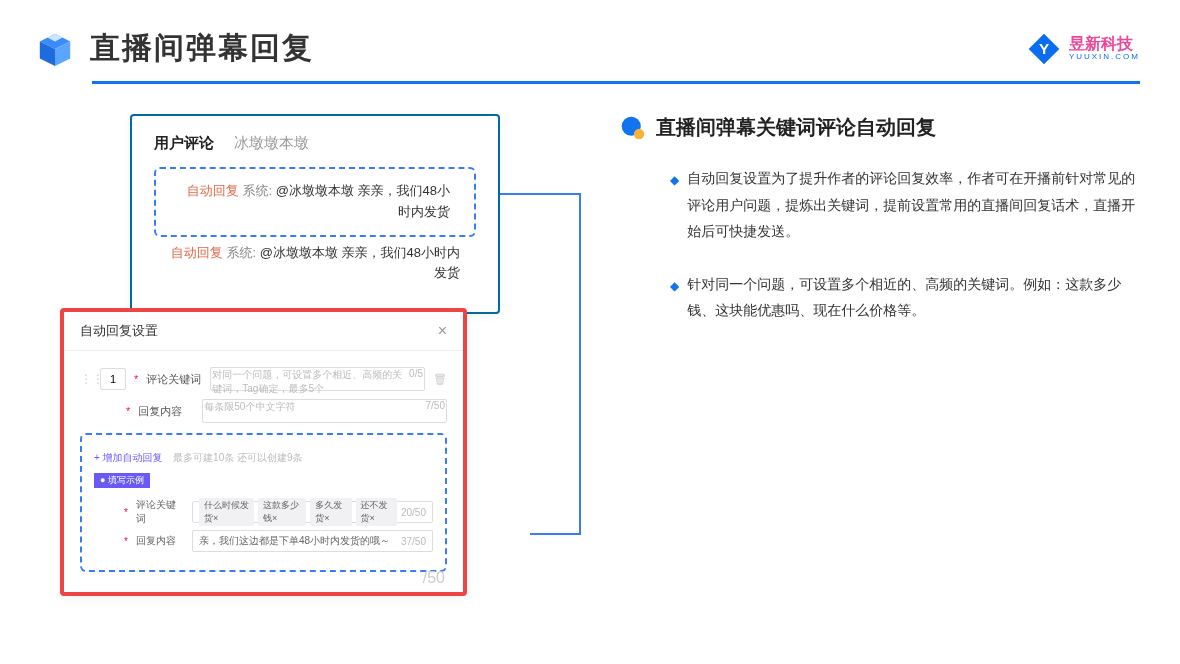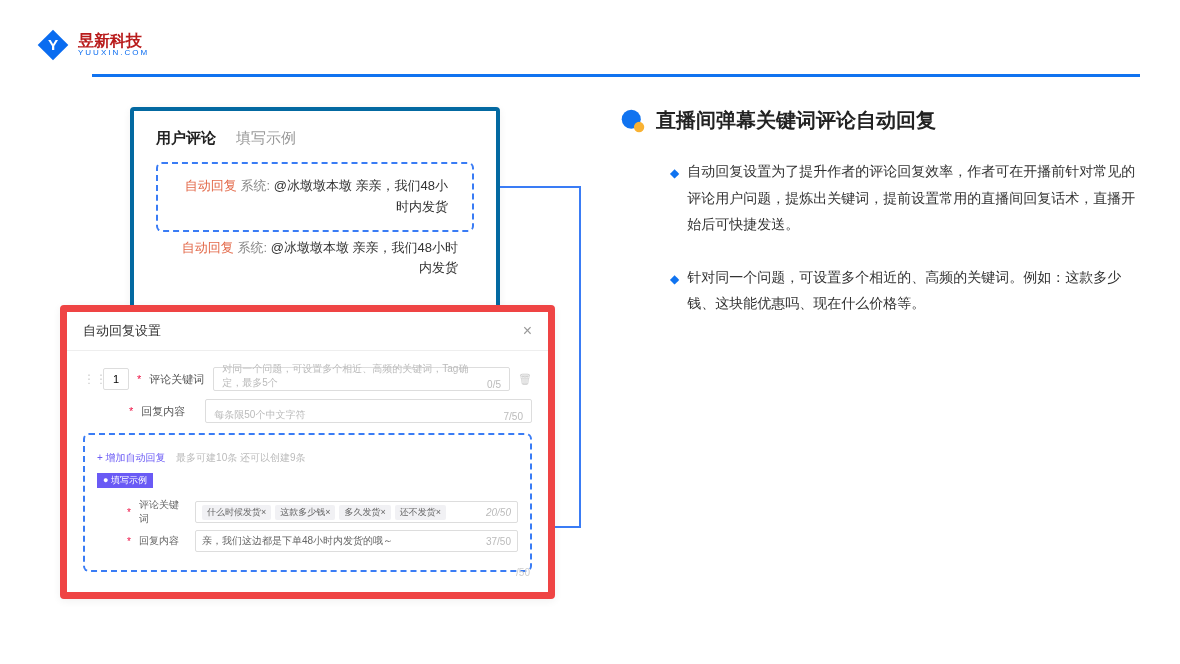--- a/index.html
+++ b/index.html
@@ -4,85 +4,94 @@
 <style>
 *{box-sizing:border-box;margin:0;padding:0;}
 body{font-family:"Microsoft YaHei","PingFang SC",sans-serif;background:#fff;width:1180px;height:664px;position:relative;overflow:hidden;}
 .header{display:flex;align-items:center;padding:28px 40px 12px 36px;justify-content:space-between;}
 .header-left{display:flex;align-items:center;gap:16px;}
 .cube-icon{width:38px;height:38px;}
 .page-title{font-size:30px;font-weight:600;color:#333;letter-spacing:2px;}
 .brand{display:flex;align-items:center;gap:8px;}
 .brand-icon{width:34px;height:34px;}
 .brand-text{display:flex;flex-direction:column;line-height:1.1;}
-.brand-cn{font-size:16px;font-weight:700;color:#b91c1c;}
+.brand-cn{font-size:16px;font-weight:700;color:#ec4899;}
 .brand-en{font-size:8px;color:#0a6cf0;letter-spacing:2px;}
 .divider{height:3px;background:#1073f0;margin:0 40px 0 92px;}
 .content{display:flex;padding:30px 40px 0 60px;gap:40px;}
 .left-col{flex:0 0 520px;position:relative;}
 .right-col{flex:1;}
-.comment-card{background:#fff;border:4px solid #0369a1;border-radius:4px;box-shadow:0 2px 8px rgba(0,0,0,0.06);padding:18px 22px 22px;width:370px;margin-left:70px;position:relative;}
+.comment-card{background:#fff;border:2px solid #0369a1;border-radius:4px;box-shadow:0 2px 8px rgba(0,0,0,0.06);padding:18px 22px 22px;width:370px;margin-left:70px;position:relative;}
 .tabs{display:flex;gap:20px;font-size:15px;margin-bottom:14px;}
 .tab{color:#999;}
 .tab.active{color:#222;font-weight:600;}
 .dashed-box{border:2px dashed #3a7cf5;border-radius:6px;padding:6px 8px;margin-bottom:6px;}
 .comment-line{font-size:13px;color:#444;line-height:1.6;margin:6px 16px;text-align:right;}
 .auto-label{color:#e36a4a;font-weight:500;}
 .sys-text{color:#888;}
 .body-text{color:#333;}
-.settings-card{background:#fff;border:7px solid #ef4444;border-radius:4px;box-shadow:0 2px 8px rgba(0,0,0,0.06);width:495px;margin-top:-6px;position:relative;z-index:2;}
+.settings-card{background:#fff;border:4px solid #ef4444;border-radius:4px;box-shadow:0 2px 8px rgba(0,0,0,0.06);width:407px;margin-top:-6px;position:relative;z-index:2;}
 .settings-header{display:flex;justify-content:space-between;align-items:center;padding:10px 16px;border-bottom:1px solid #eee;font-size:13px;color:#333;}
 .close-x{color:#999;font-size:16px;cursor:pointer;}
 .settings-body{padding:16px 16px 20px;}
 .form-row{display:flex;align-items:center;gap:8px;margin-bottom:8px;font-size:11px;}
 .drag{color:#ccc;font-size:12px;width:12px;}
 .num-box{border:1px solid #ddd;border-radius:2px;width:26px;height:22px;display:flex;align-items:center;justify-content:center;font-size:11px;}
 .req{color:#e14;}
 .row-label{color:#555;width:56px;}
-.input-box{flex:1;border:1px solid #ddd;border-radius:2px;height:24px;display:flex;align-items:flex-end;padding:0 8px;color:#bbb;font-size:10px;justify-content:space-between;}
+.input-box{flex:1;border:1px solid #ddd;border-radius:2px;height:24px;display:flex;align-items:flex-start;padding:0 1px;color:#bbb;font-size:10px;justify-content:space-between;}
 .counter{color:#bbb;font-size:10px;}
 .trash{color:#ccc;width:14px;}
 .example-block{border:2px dashed #3a7cf5;border-radius:6px;padding:12px 12px 14px;margin-top:10px;}
 .add-link{color:#6a5af5;font-size:10px;}
 .add-hint{color:#bbb;font-size:10px;margin-left:6px;}
 .example-badge{display:inline-block;background:#6a5af5;color:#fff;font-size:9px;padding:1px 6px;border-radius:0;margin:8px 0 6px;}
 .ex-row{display:flex;align-items:center;gap:8px;font-size:10px;margin:4px 0 4px 30px;}
 .ex-label{color:#666;width:48px;}
 .tag-box{flex:1;border:1px solid #ddd;border-radius:2px;height:22px;display:flex;align-items:center;padding:0 6px;gap:4px;}
 .tag{background:#f1f1f4;color:#666;font-size:9px;padding:1px 5px;border-radius:2px;}
 .sub-head{display:flex;align-items:center;gap:10px;margin-bottom:24px;}
 .bubble-icon{width:26px;height:26px;position:relative;}
 .sub-title{font-size:20px;font-weight:600;color:#222;}
 .bullet-item{display:flex;gap:8px;margin-bottom:26px;font-size:14px;line-height:1.9;color:#333;padding-left:50px;}
 .bullet-mark{color:#1073f0;font-size:12px;margin-top:4px;}
-.half-counter{position:absolute;right:18px;bottom:14px;font-size:10px;color:#ccc;}
+.half-counter{position:absolute;right:18px;bottom:5px;font-size:16px;color:#ccc;}
 </style>
 </head>
 <body>
 
 <div class="header">
+  <div class="header-left">
+    <svg class="cube-icon" viewBox="0 0 40 40">
+      <polygon points="20,4 36,12 20,20 4,12" fill="#3a8cf7"></polygon>
+      <polygon points="4,12 20,20 20,38 4,30" fill="#1e6ae0"></polygon>
+      <polygon points="36,12 20,20 20,38 36,30" fill="#5aa5ff"></polygon>
+      <polygon points="12,8 20,4 28,8 20,12" fill="#cfe4ff"></polygon>
+    </svg>
+    <div class="page-title">直播间弹幕回复</div>
+  </div>
   <div class="brand">
     <svg class="brand-icon" viewBox="0 0 40 40">
       <polygon points="20,2 38,20 20,38 2,20" fill="#0a6cf0"></polygon>
       <text x="20" y="26" text-anchor="middle" fill="#fff" font-size="18" font-weight="bold">Y</text>
     </svg>
     <div class="brand-text">
       <span class="brand-cn">昱新科技</span>
       <span class="brand-en">YUUXIN.COM</span>
     </div>
   </div>
 </div>
 <div class="divider"></div>
 
 <div class="content">
   <div class="left-col">
     <div class="comment-card">
       <div class="tabs">
         <span class="tab active">用户评论</span>
-        <span class="tab">填写示例</span>
+        <span class="tab">冰墩墩本墩</span>
       </div>
       <div class="dashed-box">
         <div class="comment-line">
           <span class="auto-label">自动回复</span>
           <span class="sys-text">系统:</span>
           <span class="body-text">@冰墩墩本墩 亲亲，我们48小时内发货</span>
         </div>
       </div>
       <div class="comment-line">
         <span class="auto-label">自动回复</span>
@@ -124,21 +133,21 @@
           </div>
           <div class="example-badge">● 填写示例</div>
           <div class="ex-row">
             <span class="req">*</span>
             <span class="ex-label">评论关键词</span>
             <div class="tag-box">
               <span class="tag">什么时候发货×</span>
               <span class="tag">这款多少钱×</span>
               <span class="tag">多久发货×</span>
               <span class="tag">还不发货×</span>
-              <span class="counter" style="margin-left:auto;font-style:italic;">20/50</span>
+              <span class="counter" style="margin-left:auto;">20/50</span>
             </div>
           </div>
           <div class="ex-row">
             <span class="req">*</span>
             <span class="ex-label">回复内容</span>
             <div class="tag-box">
               <span style="color:#666;">亲，我们这边都是下单48小时内发货的哦～</span>
               <span class="counter" style="margin-left:auto;">37/50</span>
             </div>
           </div>

